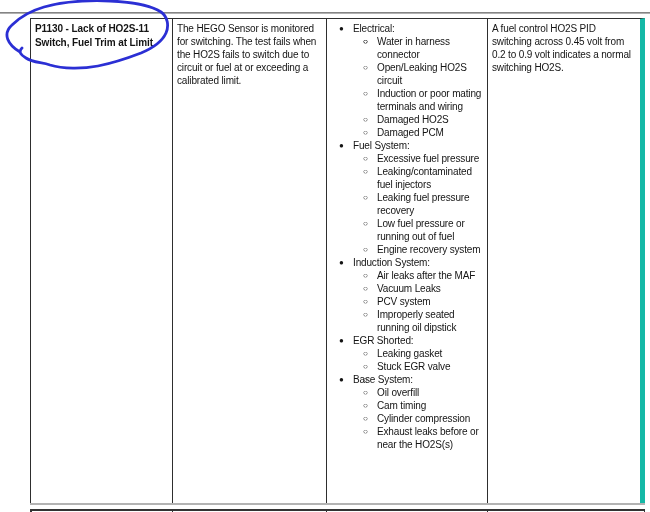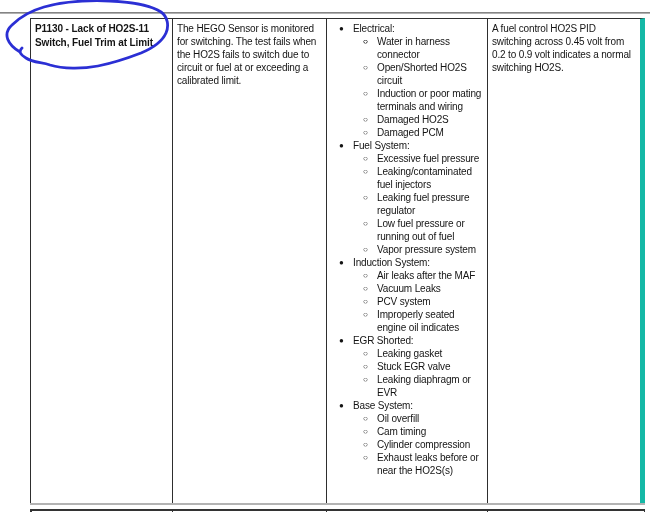--- a/index.html
+++ b/index.html
@@ -87,46 +87,45 @@
 circuit or fuel at or exceeding a
 calibrated limit.</div>
   </div>
 
   <div class="cell c3">
     <div>
         <div class="group-label"><span class="mk">●</span><span>Electrical:</span></div>
         <div class="item"><span class="mk">○</span></div>
         <div class="item"><span class="mk">○</span><span class="t">Water in harness
 connector</span></div>
-        <div class="item"><span class="mk">○</span><span class="t">Open/Shorted HO2S
+        <div class="item"><span class="mk">○</span><span class="t">Open/Leaking HO2S
 circuit</span></div>
         <div class="item"><span class="mk">○</span><span class="t">Induction or poor mating
 terminals and wiring</span></div>
         <div class="item"><span class="mk">○</span><span class="t">Damaged HO2S</span></div>
         <div class="item"><span class="mk">○</span><span class="t">Damaged PCM</span></div>
         <div class="group-label"><span class="mk">●</span><span>Fuel System:</span></div>
         <div class="item"><span class="mk">○</span><span class="t">Excessive fuel pressure</span></div>
         <div class="item"><span class="mk">○</span><span class="t">Leaking/contaminated
 fuel injectors</span></div>
         <div class="item"><span class="mk">○</span><span class="t">Leaking fuel pressure
-regulator</span></div>
+recovery</span></div>
         <div class="item"><span class="mk">○</span><span class="t">Low fuel pressure or
 running out of fuel</span></div>
-        <div class="item"><span class="mk">○</span><span class="t">Vapor pressure system</span></div>
+        <div class="item"><span class="mk">○</span><span class="t">Engine recovery system</span></div>
         <div class="group-label"><span class="mk">●</span><span>Induction System:</span></div>
         <div class="item"><span class="mk">○</span><span class="t">Air leaks after the MAF</span></div>
         <div class="item"><span class="mk">○</span><span class="t">Vacuum Leaks</span></div>
         <div class="item"><span class="mk">○</span><span class="t">PCV system</span></div>
         <div class="item"><span class="mk">○</span><span class="t">Improperly seated
-engine oil indicates</span></div>
+running oil dipstick</span></div>
         <div class="group-label"><span class="mk">●</span><span>EGR Shorted:</span></div>
         <div class="item"><span class="mk">○</span><span class="t">Leaking gasket</span></div>
         <div class="item"><span class="mk">○</span><span class="t">Stuck EGR valve</span></div>
-        <div class="item"><span class="mk">○</span><span class="t">Leaking diaphragm or
-EVR</span></div>
+        <div class="item"><span class="mk">○</span></div>
         <div class="group-label"><span class="mk">●</span><span>Base System:</span></div>
         <div class="item"><span class="mk">○</span><span class="t">Oil overfill</span></div>
         <div class="item"><span class="mk">○</span><span class="t">Cam timing</span></div>
         <div class="item"><span class="mk">○</span><span class="t">Cylinder compression</span></div>
         <div class="item"><span class="mk">○</span><span class="t">Exhaust leaks before or
 near the HO2S(s)</span></div>
       </div>
   </div>
 
   <div class="cell c4">

